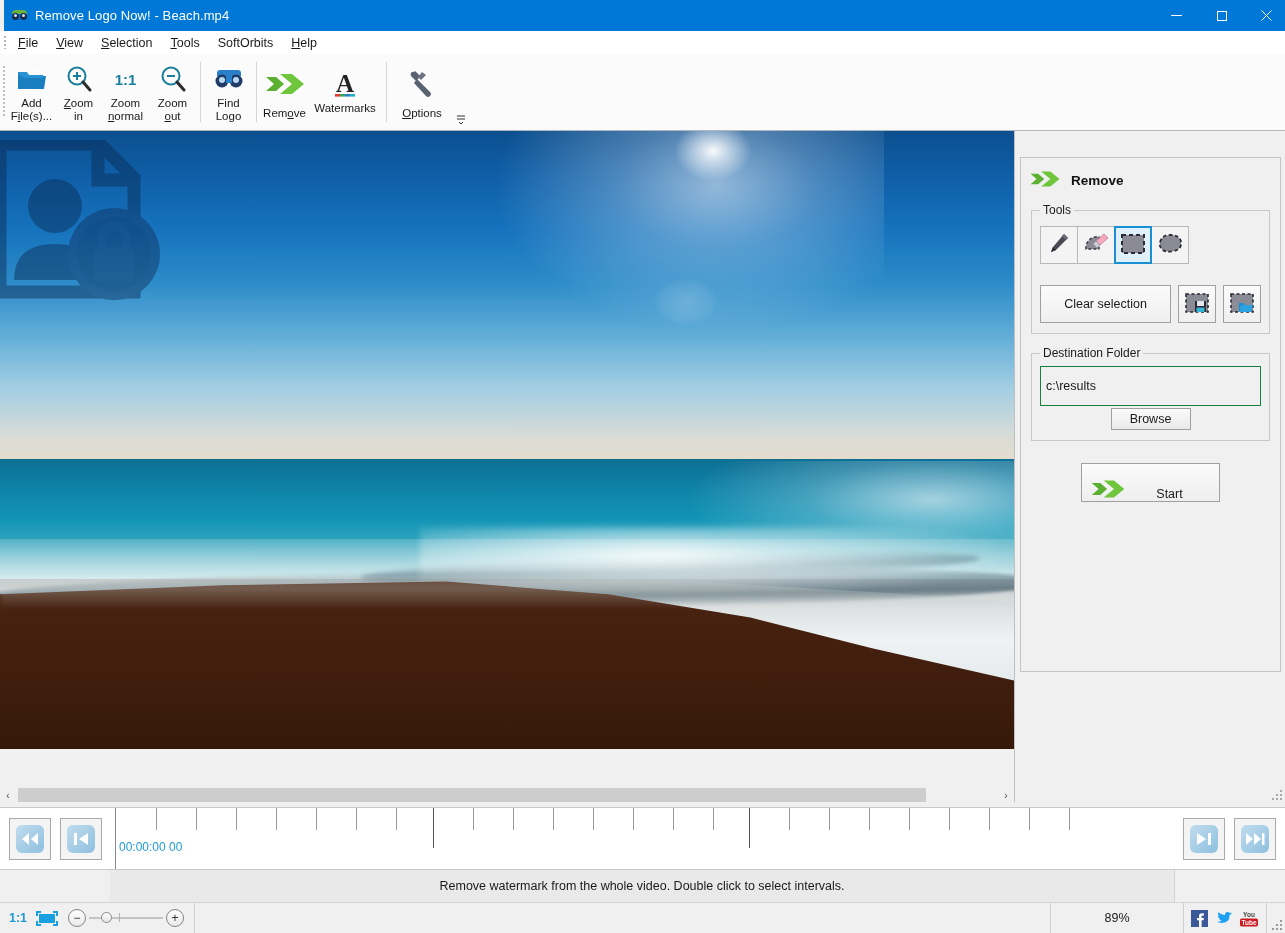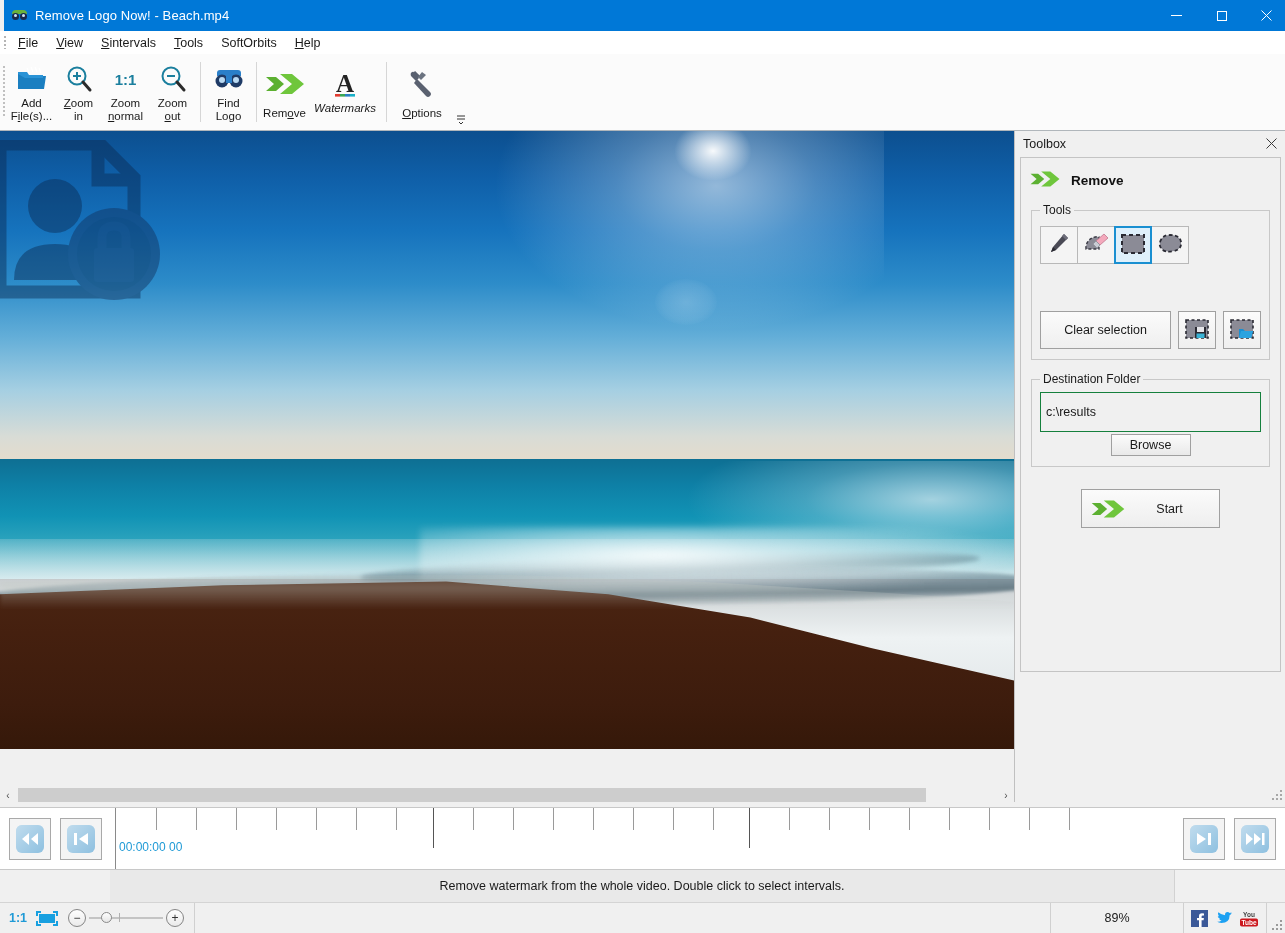--- a/index.html
+++ b/index.html
@@ -301,21 +301,21 @@
     width: 38px; height: 38px; border: 1px solid #b8b8b8; background: #f4f4f4;
     display: flex; align-items: center; justify-content: center; margin-left: -1px;
     cursor: default;
   }
   .tool-btn:first-child { margin-left: 0; }
   .tool-btn.active {
     border: 2px solid #1a8fd1; background: #dff0fb; z-index: 2; position: relative;
   }
 
   .sel-row {
-    display: flex; align-items: center; gap: 7px; margin-top: 47px;
+    display: flex; align-items: center; gap: 7px; margin-top: 21px;
   }
   .clear-btn {
     flex: 1; height: 38px; border: 1px solid #a0a0a0;
     background: linear-gradient(#fbfbfb, #efefef);
     display: flex; align-items: center; justify-content: center;
     font-size: 12.5px; color: #1a1a1a; cursor: default;
   }
   .sq-btn {
     width: 38px; height: 38px; border: 1px solid #a0a0a0;
     background: linear-gradient(#fbfbfb, #efefef);
@@ -332,21 +332,21 @@
     width: 80px; height: 22px; border: 1px solid #a0a0a0;
     background: linear-gradient(#fbfbfb, #e9e9e9);
     display: flex; align-items: center; justify-content: center;
     font-size: 12.5px; color: #1a1a1a; cursor: default;
   }
 
   .start-wrap { display: flex; justify-content: center; margin-top: 22px; }
   .start-btn {
     width: 139px; height: 39px; border: 1px solid #a0a0a0;
     background: linear-gradient(#fbfbfb, #eeeeee);
-    display: flex; align-items: center; cursor: default;
+    display: flex; align-items: flex-end; cursor: default;
   }
   .start-ico { width: 52px; display: flex; align-items: center; justify-content: center; }
   .start-lbl { flex: 1; text-align: center; font-size: 12.5px; color: #1a1a1a; padding-right: 14px; }
 
   .panel-grip {
     position: absolute; bottom: 1px; right: 2px; width: 12px; height: 12px;
     background-image:
       radial-gradient(circle 1px at 2px 10px, #a8a8a8 99%, transparent),
       radial-gradient(circle 1px at 6px 10px, #a8a8a8 99%, transparent),
       radial-gradient(circle 1px at 10px 10px, #a8a8a8 99%, transparent),
@@ -381,21 +381,21 @@
       </div>
     </div>
   </div>
 
   <div class="menubar">
     <div class="menu-grip">
         <i></i>
       </div>
     <div class="menu-item"><u>F</u><span>ile</span></div>
     <div class="menu-item"><u>V</u><span>iew</span></div>
-    <div class="menu-item"><u>S</u><span>intervals</span></div>
+    <div class="menu-item"><u>S</u><span>election</span></div>
     <div class="menu-item"><u>T</u><span>ools</span></div>
     <div class="menu-item">SoftOrbits</div>
     <div class="menu-item"><u>H</u><span>elp</span></div>
   </div>
 
   <div class="toolbar">
     <div class="tb-grip">
         <i></i>
       </div>
 
@@ -492,21 +492,21 @@
     <div class="tb-btn wide" style="padding-top:12px;">
       <div class="tb-ico">
         <svg width="30" height="30" viewBox="0 0 30 30">
           <text x="15" y="23" font-family="Liberation Serif, serif" font-size="25" font-weight="bold" fill="#232323" text-anchor="middle">A</text>
           <rect x="5" y="25" width="5" height="2.6" fill="#e03c31"></rect>
           <rect x="10" y="25" width="5" height="2.6" fill="#3aa654"></rect>
           <rect x="15" y="25" width="5" height="2.6" fill="#2b7fc4"></rect>
           <rect x="20" y="25" width="5" height="2.6" fill="#19b0c8"></rect>
         </svg>
       </div>
-      <div class="tb-lbl" style="font-style:italic;">
+      <div class="tb-lbl" style="">
         <span>Watermarks</span>
       </div>
     </div>
 
     <div class="tb-sep"></div>
 
     <div class="tb-btn wide" style="padding-top:12px;width:62px;">
       <div class="tb-ico">
         <svg width="28" height="28" viewBox="0 0 28 28">
           <path d="M6 3 L11 8 L8 11 L3 6 Q2 3 4 2 Q6 1 6 3 Z" fill="#5a6170"></path>
@@ -699,28 +699,20 @@
         <rect x="1" y="8.5" width="18" height="8" rx="1.8" fill="#cc181e"></rect>
         <text x="10" y="15" font-family="Liberation Sans, sans-serif" font-size="6.5" font-weight="bold" fill="#fff" text-anchor="middle">Tube</text>
       </svg>
     </div>
     <div class="sb-grip">
         <i></i>
       </div>
   </div>
 
   <div class="toolbox">
-    <div class="tbx-header">
-      <div class="tbx-title">Toolbox</div>
-      <div class="tbx-close">
-        <svg width="11" height="11" viewBox="0 0 11 11">
-            <path d="M0.5 0.5 L10.5 10.5 M10.5 0.5 L0.5 10.5" stroke="#3a3a3a" stroke-width="1"></path>
-          </svg>
-      </div>
-    </div>
 
     <div class="tbx-body">
 
       <div class="tbx-mode">
         <div>
           <svg width="32" height="22" viewBox="0 0 42 28">
             <path d="M2 7 L12 7 L20 14 L12 21 L2 21 L10 14 Z" fill="#5cb031"></path>
             <path d="M16 4 L28 4 L40 14 L28 24 L16 24 L28 14 Z" fill="#6fc63c"></path>
           </svg>
         </div>

